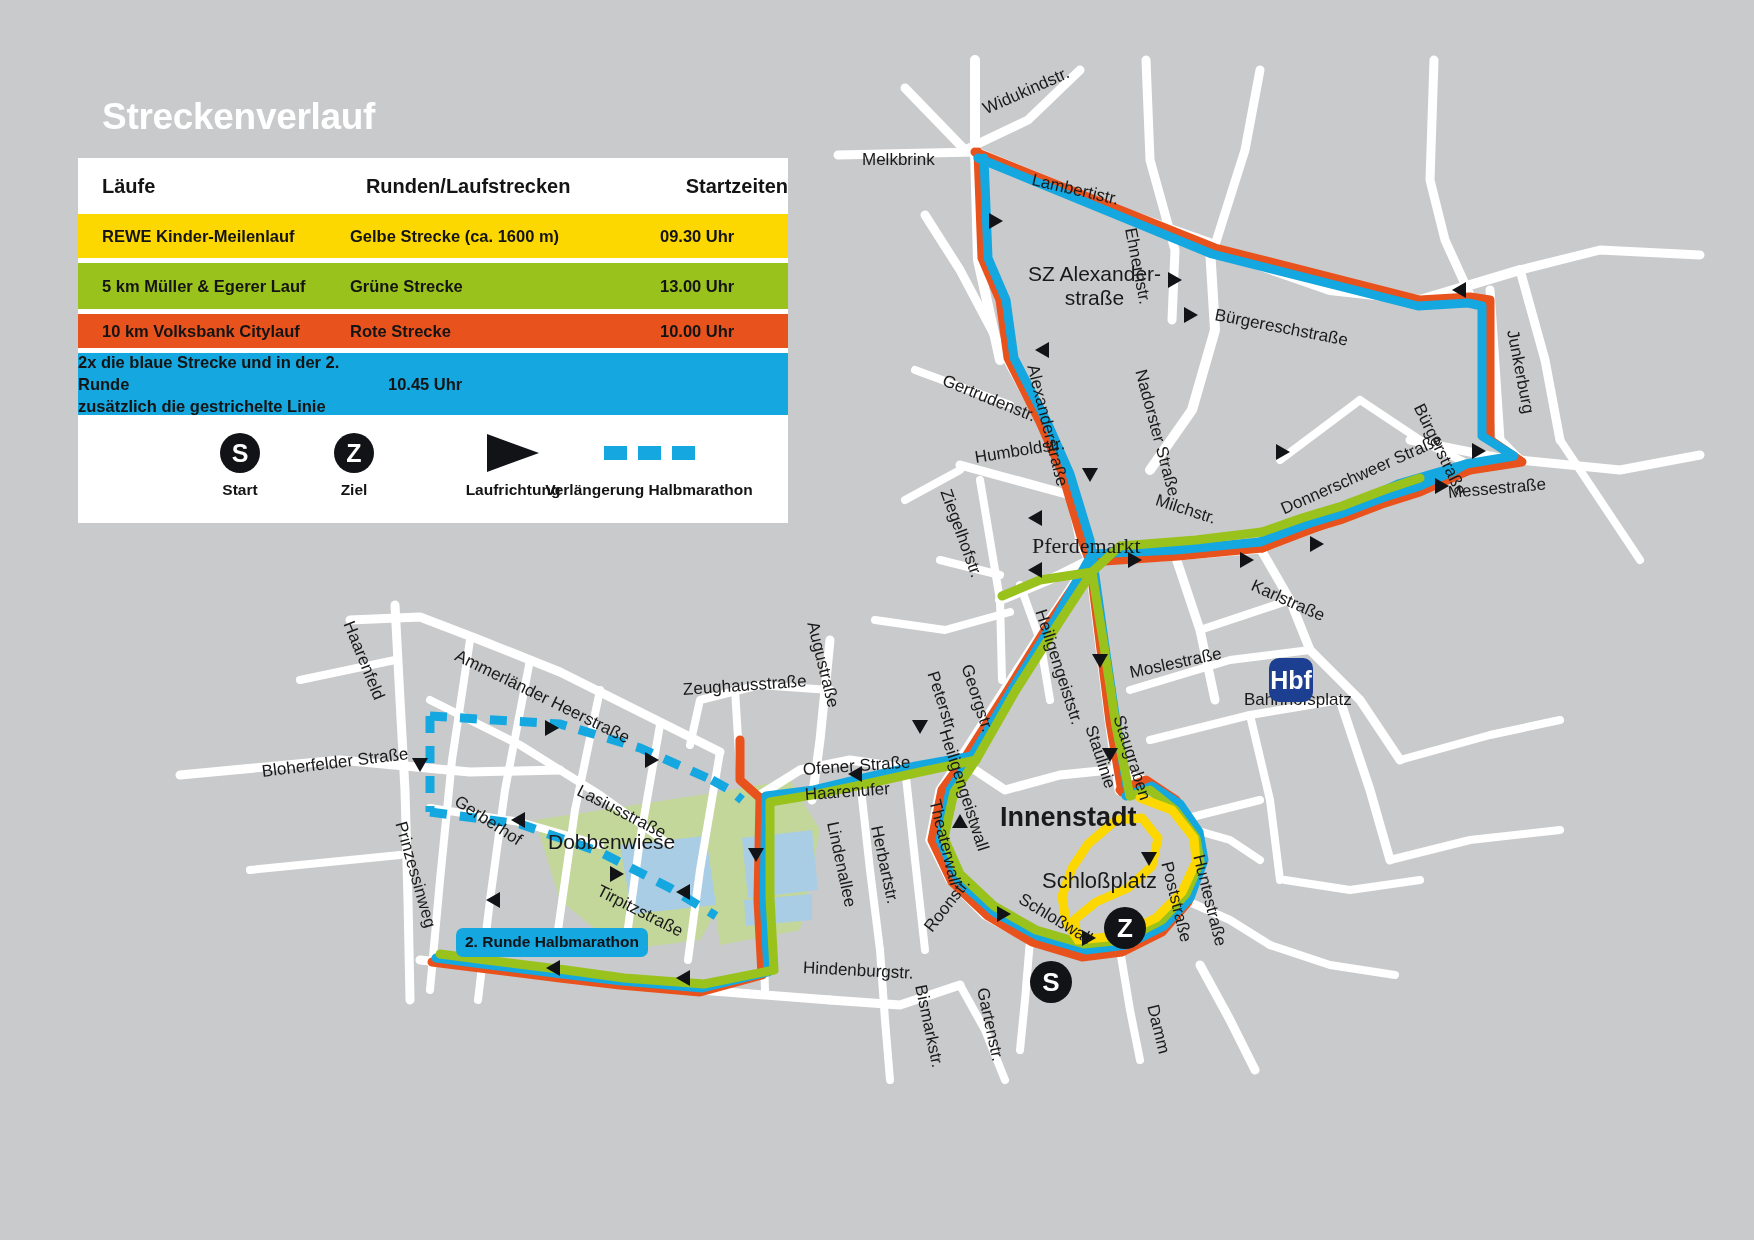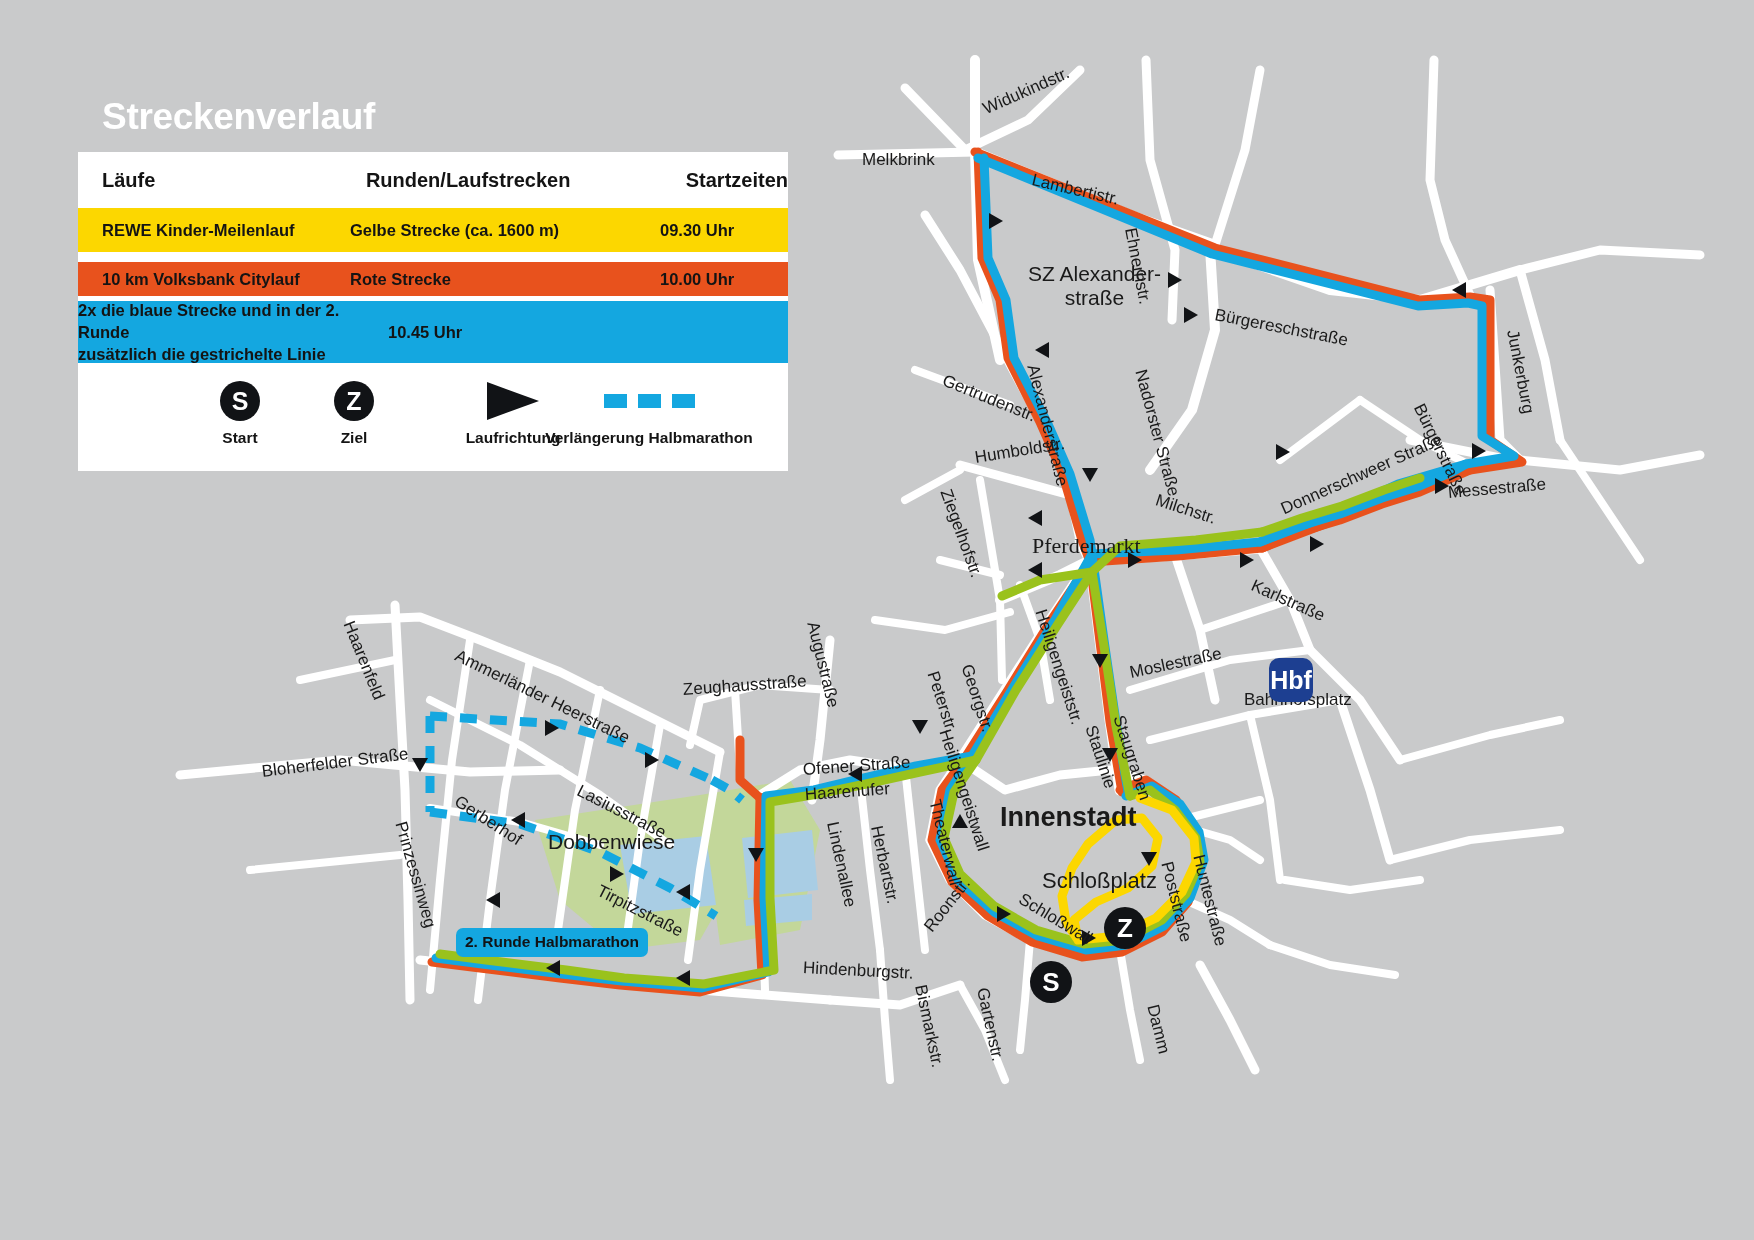--- a/index.html
+++ b/index.html
@@ -24,21 +24,21 @@
     position: absolute;
     left: 78px; top: 96px;
     width: 710px;
     z-index: 40;
   }
   #legend-title {
     color: #ffffff;
     font-size: 37px;
     font-weight: bold;
     letter-spacing: -0.3px;
-    margin: 0 0 14px 24px;
+    margin: 0 0 20px 24px;
     font-family: "Liberation Sans", sans-serif;
   }
   #legend-card {
     background: #ffffff;
     width: 710px;
   }
   .lg-row {
     display: flex;
     align-items: center;
     width: 100%;
@@ -421,20 +421,25 @@
         <div class="c3">Startzeiten</div>
       </div>
 
       <div class="lg-row lg-body row-yellow">
         <div class="c1">REWE Kinder-Meilenlauf</div>
         <div class="c2">Gelbe Strecke (ca. 1600 m)</div>
         <div class="c3">09.30 Uhr</div>
       </div>
       <div class="gap"></div>
 
+      <div class="lg-row lg-body row-green">
+        <div class="c1">5 km Müller &amp; Egerer Lauf</div>
+        <div class="c2">Grüne Strecke</div>
+        <div class="c3">13.00 Uhr</div>
+      </div>
       <div class="gap"></div>
 
       <div class="lg-row lg-body row-red">
         <div class="c1">10 km Volksbank Citylauf</div>
         <div class="c2">Rote Strecke</div>
         <div class="c3">10.00 Uhr</div>
       </div>
       <div class="gap"></div>
 
       <div class="lg-row lg-body row-blue">

